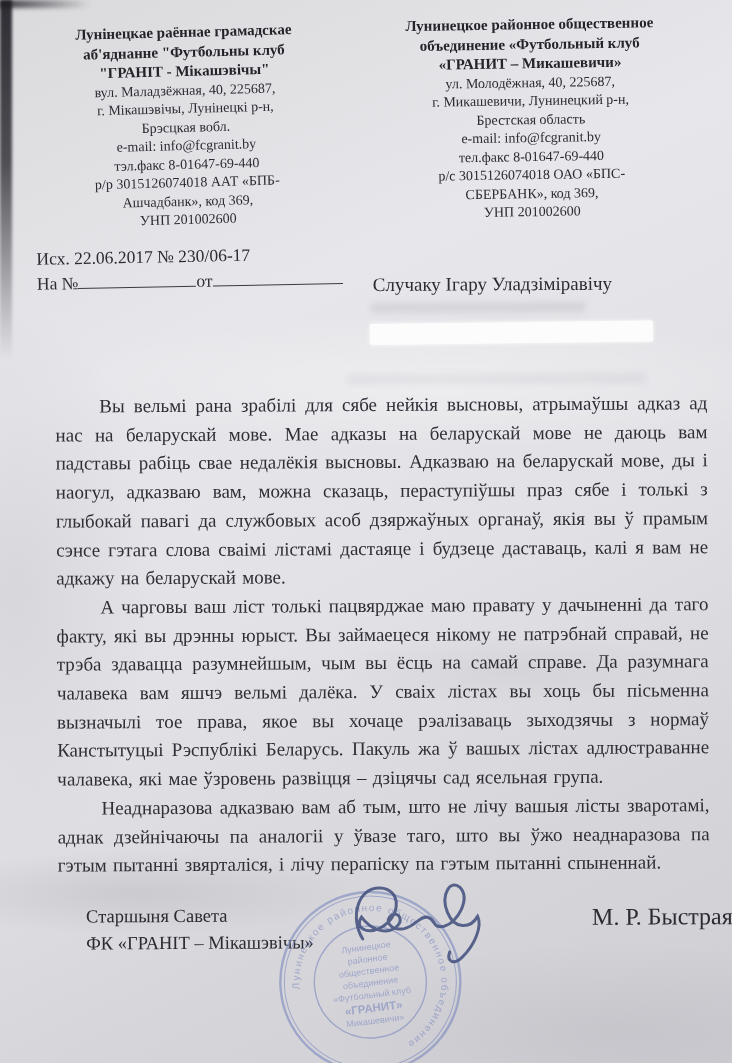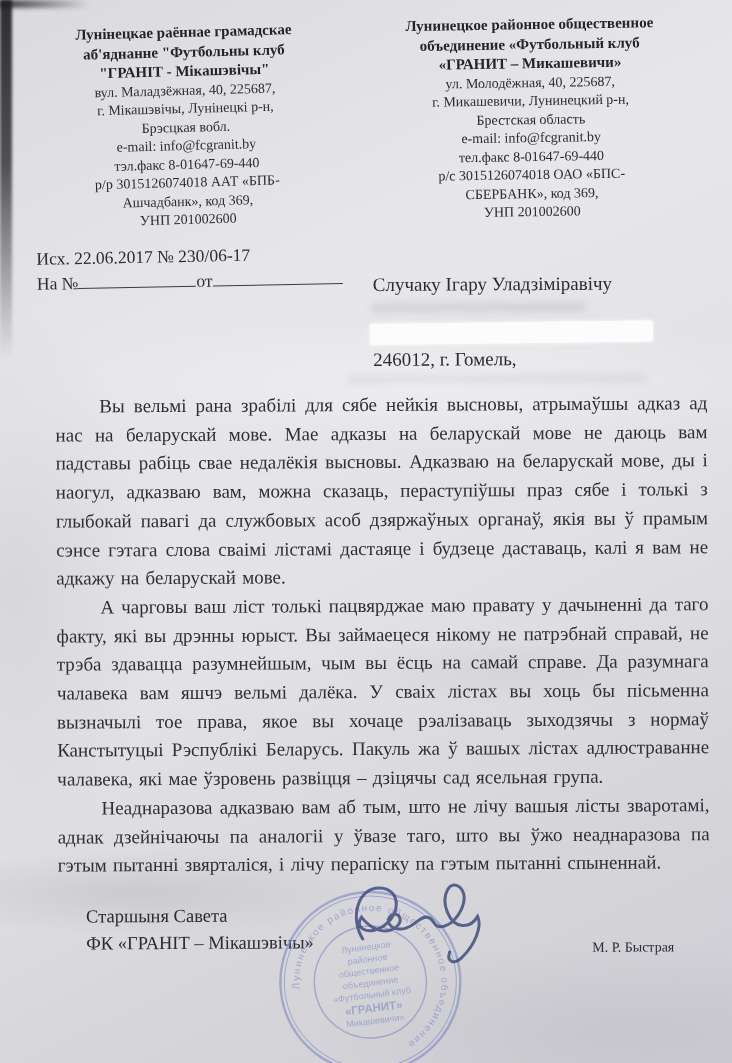--- a/index.html
+++ b/index.html
@@ -49,21 +49,21 @@
   .ghost1{left:372px;top:303px;width:215px;height:10px;}
   .ghost2{left:347px;top:374px;width:300px;height:11px;opacity:.6;}
   .city-line{position:absolute;left:374px;top:349px;font-size:19px;color:#2b2b33;}
   .body-text{
     position:absolute;left:56px;top:391px;width:652px;
     font-size:19px;line-height:28.7px;text-align:justify;color:#2e2e37;
     word-spacing:1.5px;
   }
   .body-text p{margin:0;text-indent:44px;}
   .sig-position{position:absolute;left:84px;top:902px;font-size:18.5px;line-height:27px;color:#2b2b33;}
-  .signer-name{position:absolute;left:590px;top:941px;font-size:14px;color:#2b2b33;}
+  .signer-name{position:absolute;left:590px;top:905px;font-size:24px;color:#2b2b33;}
   .stamp{position:absolute;left:270px;top:884px;opacity:.62;transform:rotate(-7deg);}
   .stamp text{font-family:"Liberation Sans","DejaVu Sans",sans-serif;}
   .signature{position:absolute;left:330px;top:868px;transform:rotate(-3deg);}
 </style>
 </head>
 <body>
 
 <div id="page">
   <div class="creases"></div>
   <div class="edge-shadow"></div>
@@ -102,21 +102,20 @@
     <div class="ref">
       <div>Исх.  22.06.2017  № 230/06-17</div>
       <div>
         <span>На №</span><span class="blank-line" style="width:118px"></span><span>от</span><span class="blank-line" style="width:130px"></span>
       </div>
     </div>
 
     <div class="ghost ghost1"></div>
     <div class="recipient-name">Случаку Ігару Уладзіміравічу</div>
     <div class="redact-bar"></div>
-    <div class="city-line">246012, г. Гомель,</div>
     <div class="ghost ghost2"></div>
 
     <div class="body-text">
       <p>Вы вельмі рана зрабілі для сябе нейкія высновы, атрымаўшы адказ ад нас на беларускай мове. Мае адказы на беларускай мове не даюць вам падставы рабіць свае недалёкія высновы. Адказваю на беларускай мове, ды і наогул, адказваю вам, можна сказаць, пераступіўшы праз сябе і толькі з глыбокай павагі да службовых асоб дзяржаўных органаў, якія вы ў прамым сэнсе гэтага слова сваімі лістамі дастаяце і будзеце даставаць, калі я вам не адкажу на беларускай мове.</p>
       <p>А чарговы ваш ліст толькі пацвярджае маю правату у дачыненні да таго факту, які вы дрэнны юрыст. Вы займаецеся нікому не патрэбнай справай, не трэба здавацца разумнейшым, чым вы ёсць на самай справе. Да разумнага чалавека вам яшчэ вельмі далёка. У сваіх лістах вы хоць бы пісьменна вызначылі тое права, якое вы хочаце рэалізаваць зыходзячы з нормаў Канстытуцыі Рэспублікі Беларусь. Пакуль жа ў вашых лістах адлюстраванне чалавека, які мае ўзровень развіцця – дзіцячы сад ясельная група.</p>
       <p>Неаднаразова адказваю вам аб тым, што не лічу вашыя лісты зваротамі, аднак дзейнічаючы па аналогіі у ўвазе таго, што вы ўжо неаднаразова па гэтым пытанні звярталіся, і лічу перапіску па гэтым пытанні спыненнай.</p>
     </div>
 
     <div class="sig-position">
       <div>Старшыня Савета</div>

